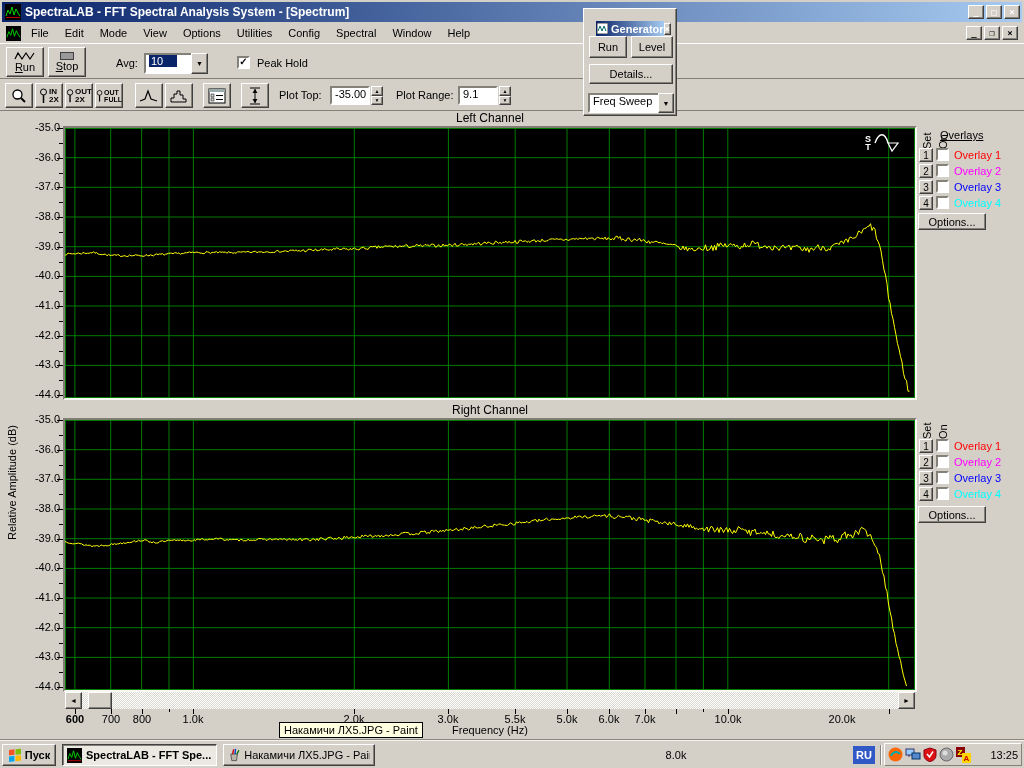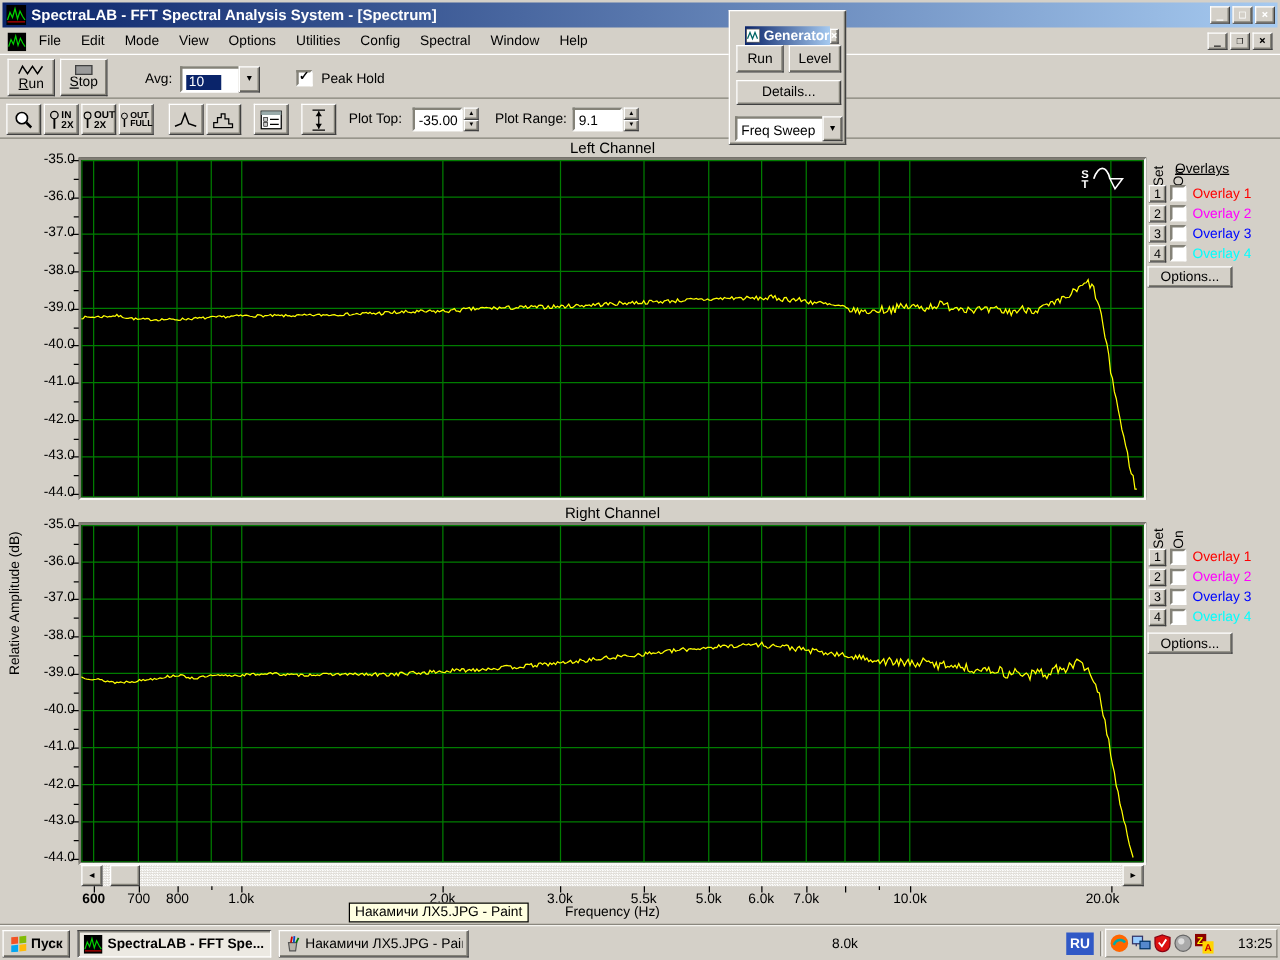--- a/index.html
+++ b/index.html
@@ -4,21 +4,21 @@
 <style>
 *{margin:0;padding:0;box-sizing:border-box}
 body{background:#555}
 #screen{position:relative;width:1024px;height:768px;background:#D4D0C8;
   font-family:"Liberation Sans",sans-serif;font-size:11px;color:#000;overflow:hidden}
 .a{position:absolute}
 .btn{background:#D4D0C8;border:1px solid;border-color:#fff #404040 #404040 #fff;
   box-shadow:inset -1px -1px 0 #848278;display:flex;align-items:center;justify-content:center;cursor:default}
 .btn.pressed{border-color:#404040 #fff #fff #404040;box-shadow:inset 1px 1px 0 #848278;background:#ece9e2}
 .field{background:#fff;border:2px solid;border-color:#848278 #fff #fff #848278;
-  display:flex;align-items:flex-end;padding:0 3px}
+  display:flex;align-items:flex-start;padding:0 3px}
 .cb{background:#fff;border:2px solid;border-color:#848278 #fff #fff #848278;
   width:13px;height:13px;font-size:10px;line-height:8px;text-align:center;font-weight:bold}
 .titlebar{background:linear-gradient(90deg,#0A246A,#A6CAF0);color:#fff;font-weight:bold;
   display:flex;align-items:center}
 .vtext{writing-mode:vertical-rl;transform:rotate(180deg);white-space:nowrap}
 .ylab{position:absolute;width:46px;text-align:right}
 .xlab{position:absolute;width:44px;text-align:center}
 .tick{position:absolute;background:#000}
 .menu-item{display:inline-block;padding:3px 8px 4px 8px}
 .ctlbtn{width:16px;height:14px;font-size:9px;font-weight:bold;font-family:"DejaVu Sans Mono",monospace}
@@ -474,14 +474,14 @@
     <div class="tick" style="left: 609px; top: 709px; width: 1px; height: 5px;"></div>
     <div class="xlab" style="left: 587px; top: 713px;">6.0k</div>
     <div class="tick" style="left: 645px; top: 709px; width: 1px; height: 5px;"></div>
     <div class="xlab" style="left: 623px; top: 713px;">7.0k</div>
     <div class="tick" style="left: 676px; top: 709px; width: 1px; height: 5px;"></div>
     <div class="xlab" style="left: 654px; top: 713px; margin-top: 36px;">8.0k</div>
     <div class="tick" style="left: 703px; top: 709px; width: 1px; height: 3px;"></div>
     <div class="tick" style="left: 728px; top: 709px; width: 1px; height: 5px;"></div>
     <div class="xlab" style="left: 706px; top: 713px;">10.0k</div>
     <div class="tick" style="left: 889px; top: 709px; width: 1px; height: 5px;"></div>
-    <div class="xlab" style="left: 860px; top: 713px;">20.0k</div>
+    <div class="xlab" style="left: 820px; top: 713px;">20.0k</div>
   </div>
 
 </body></html>

